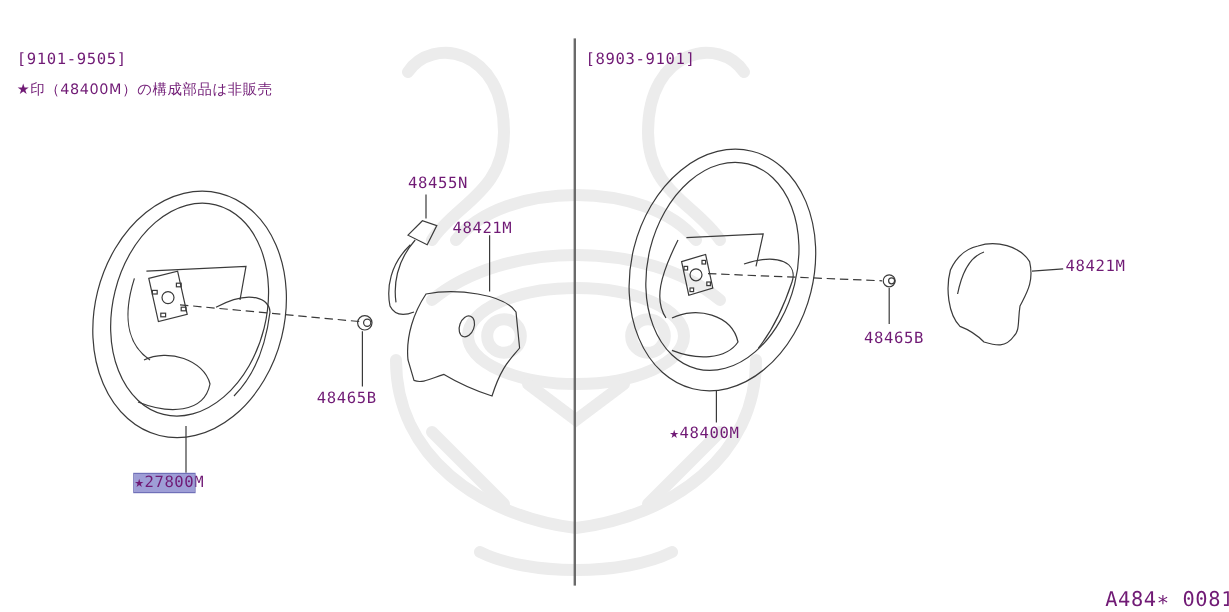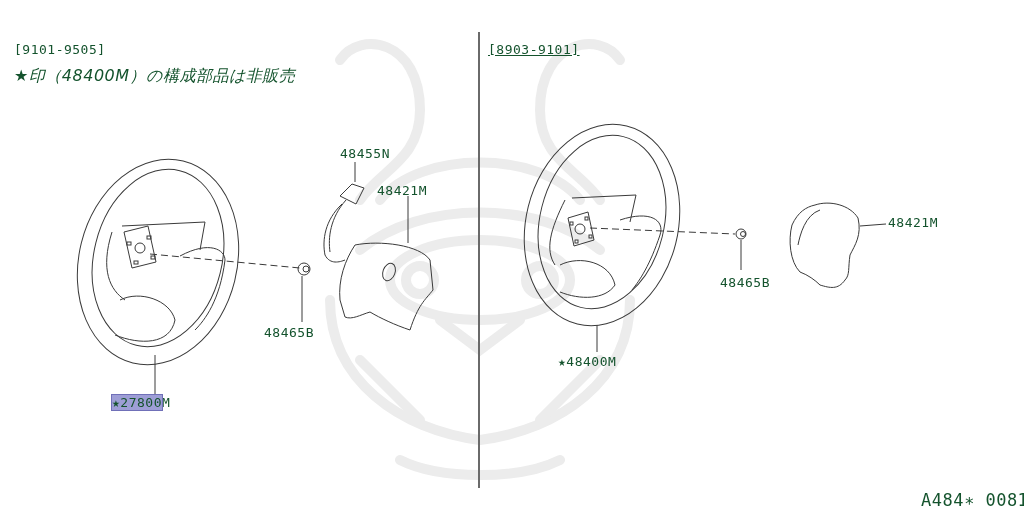--- a/index.html
+++ b/index.html
@@ -1,23 +1,23 @@
 <!DOCTYPE html>
 <html><head>
 <meta charset="utf-8">
 <style>
   html, body { margin: 0; padding: 0; background: #ffffff; }
   body { width: 1024px; height: 510px; position: relative; overflow: hidden;
          font-family: "DejaVu Sans Mono", "Liberation Mono", monospace; color: #3a3a3a; }
   .lbl { position: absolute; font-size: 13px; letter-spacing: 0.5px; white-space: nowrap;
-         color: #14532d; font-family: "DejaVu Sans", "Liberation Sans", sans-serif; }
+         color: #701a75; font-family: "DejaVu Sans", "Liberation Sans", sans-serif; }
   .lbl.mono { font-family: "DejaVu Sans Mono", "Liberation Mono", monospace; }
   .hl { background: #9e9ed6; outline: 1px solid #7070b8; }
   svg.art { position: absolute; left: 0; top: 0; }
-  .note { font-size: 16px; font-style: italic; }
+  .note { font-size: 12px; }
   .divider { position: absolute; left: 478px; top: 32px; width: 1.5px; height: 456px; background: #6a6a6a; }
 </style>
 </head>
 <body>
 
 <svg class="art" width="1024" height="510" viewBox="0 0 1024 510">
   <g fill="none" stroke="#ececec" stroke-width="10" stroke-linecap="round">
     <path d="M340 60 C 360 30, 420 40, 420 110 C 420 160, 380 170, 360 200"></path>
     <path d="M620 60 C 600 30, 540 40, 540 110 C 540 160, 580 170, 600 200"></path>
     <path d="M380 200 C 420 150, 540 150, 580 200"></path>
@@ -82,21 +82,21 @@
   </g>
 </svg>
 
 <div class="lbl mono" style="left:322px; top:146px;margin-left:18px;">48455N</div>
 <div class="lbl mono" style="left:377px; top:183px;">48421M</div>
 <div class="lbl mono" style="left:264px; top:325px;">48465B</div>
 <div class="lbl mono" style="left:112px; top:395px;">
   <span class="hl">★27800</span><span>M</span>
 </div>
 
-<div class="lbl mono" style="left:488px; top:42px;text-decoration:underline;">[8903-9101]</div>
+<div class="lbl mono" style="left:488px; top:42px;">[8903-9101]</div>
 
 <svg class="art" width="1024" height="510" viewBox="0 0 1024 510">
   <g fill="none" stroke="#3a3a3a" stroke-width="1">
     <g>
       <ellipse cx="602" cy="225" rx="76" ry="102" transform="rotate(14 602 225)"></ellipse>
       <ellipse cx="602" cy="222" rx="62" ry="88" transform="rotate(14 602 222)"></ellipse>
       <path d="M565 200 C 550 230, 545 250, 555 265"></path>
       <path d="M572 198 L 636 195 L 630 222"></path>
       <path d="M620 220 C 650 210, 665 220, 660 235 C 650 265, 640 280, 632 290"></path>
       <path d="M560 265 C 580 255, 610 262, 615 285 C 605 300, 580 300, 560 292"></path>

